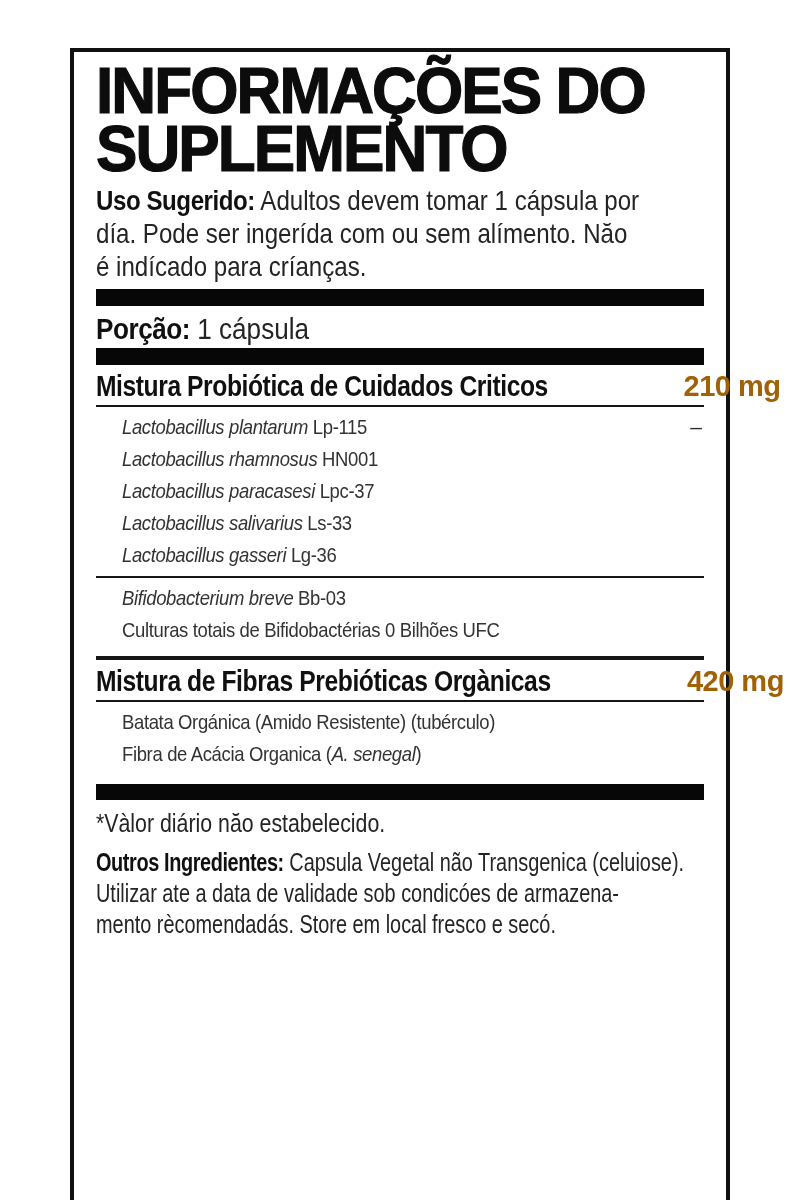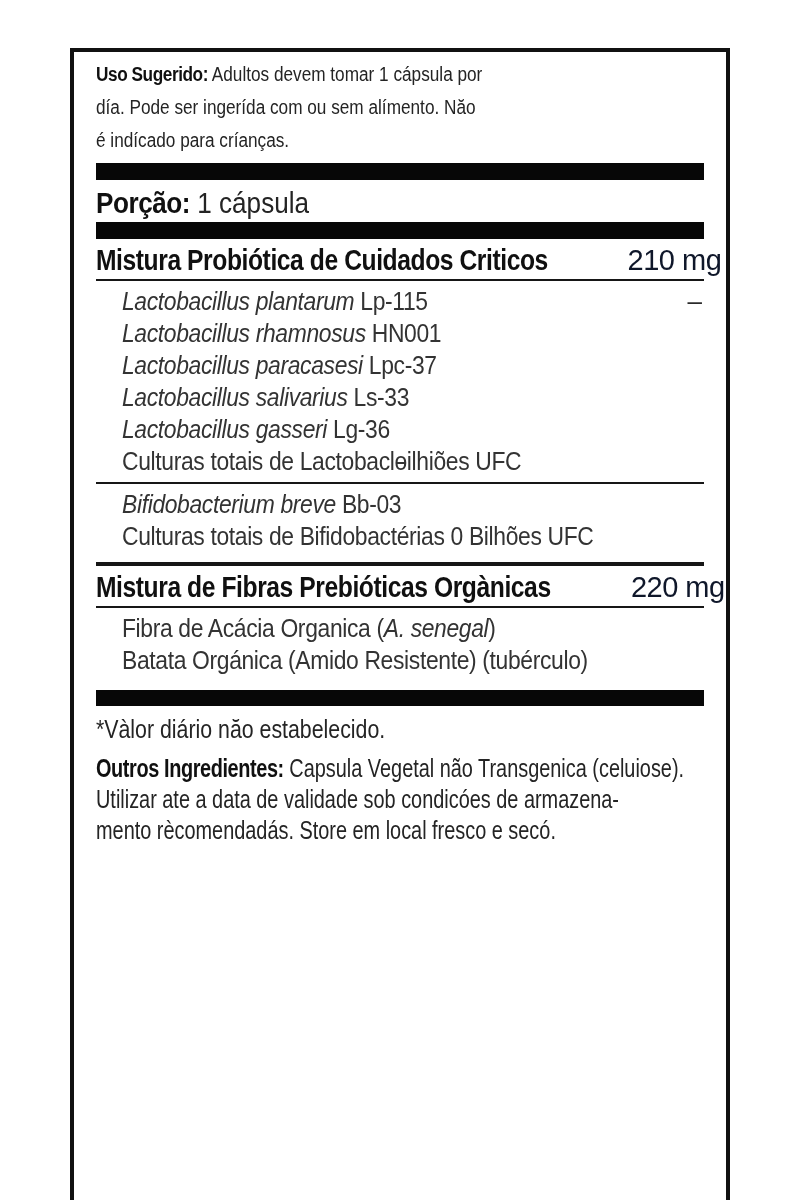--- a/index.html
+++ b/index.html
@@ -34,21 +34,21 @@
     -webkit-text-stroke: 1.2px #0c0c0c;
   }
   .t-line { display: block; white-space: nowrap; transform: scaleX(0.97); transform-origin: 0 50%; }
 
   .line {
     display: block;
     white-space: nowrap;
     transform: scaleX(0.86);
     transform-origin: 0 50%;
   }
-  .para { font-size: 20px; line-height: 33px; color: #242424; }
+  .para { font-size: 28px; line-height: 33px; color: #242424; }
   .para b, .serving b, .outros b { color: #101010; letter-spacing: -0.5px; }
 
   .bar {
     height: 17px;
     background: #070707;
     margin: 6px 0;
   }
   .serving {
     font-size: 29px;
     line-height: 34px;
@@ -60,40 +60,41 @@
   }
   .bar2 { margin: 2px 0 4px 0; }
 
   .sec-head {
     display: flex;
     justify-content: space-between;
     align-items: center;
     font-size: 29px;
     line-height: 34px;
     white-space: nowrap;
+    gap: 28px;
   }
   .sec-head .name {
     font-weight: bold;
     color: #101010;
     display: inline-block;
     transform: scaleX(0.85);
     transform-origin: 0 50%;
     letter-spacing: -0.5px;
   }
-  .sec-head .amount { font-weight: normal; color: #0f172a; letter-spacing: -0.5px; }
+  .sec-head .amount { font-weight: bold; color: #a16207; letter-spacing: -0.5px; margin-left: 28px; }
 
   .rule { border-top: 2px solid #161616; margin: 2px 0 4px 0; }
   .rule-between { margin: 5px 0 4px 0; }
   .rule-med { border-top-width: 4px; margin: 10px 0 4px 0; }
 
   .row {
     display: flex;
     justify-content: space-between;
     align-items: baseline;
-    font-size: 26px;
+    font-size: 21px;
     line-height: 32px;
     padding-left: 26px;
     color: #333333;
     white-space: nowrap;
     gap: 39px;
   }
   .row .fit {
     display: inline-block;
     transform: scaleX(0.88);
     transform-origin: 0 50%;
@@ -113,20 +114,24 @@
     white-space: nowrap;
   }
   .outros { margin-top: 9px; font-size: 25.5px; line-height: 31px; color: #242424; }
   .outros .line { transform: scaleX(0.78); }
 </style>
 </head>
 <body>
 
 <div class="label-box">
 
+  <h1 class="panel-title">
+    <span class="t-line">INFORMAÇÕES DO</span>
+    <span class="t-line">SUPLEMENTO</span>
+  </h1>
 
   <div class="para">
     <span class="line"><b>Uso Sugerido:</b><span> Adultos devem tomar 1 cápsula por</span></span>
     <span class="line">día. Pode ser ingerída com ou sem alímento. Năo</span>
     <span class="line">é indícado para críanças.</span>
   </div>
 
   <div class="bar"></div>
 
   <div class="serving">
@@ -151,50 +156,47 @@
     </div>
     <div class="row">
       <span class="fit"><i>Lactobacillus paracasesi</i><span> Lpc-37</span></span>
     </div>
     <div class="row">
       <span class="fit"><i>Lactobacillus salivarius</i><span> Ls-33</span></span>
     </div>
     <div class="row">
       <span class="fit"><i>Lactobacillus gasseri</i><span> Lg-36</span></span>
     </div>
-    <div class="row">
-      <span class="fit">Culturas totais de Lactobaclɵilhiões UFC</span>
-    </div>
   </div>
 
   <div class="rule rule-between"></div>
 
   <div>
     <div class="row">
       <span class="fit"><i>Bifidobacterium breve</i><span> Bb-03</span></span>
     </div>
     <div class="row">
       <span class="fit">Culturas totais de Bifidobactérias 0 Bilhões UFC</span>
     </div>
   </div>
 
   <div class="rule rule-med"></div>
 
   <div class="sec-head">
     <span class="name">Mistura de Fibras Prebióticas Orgànicas</span>
-    <span class="amount">220 mg</span>
+    <span class="amount">420 mg</span>
   </div>
   <div class="rule"></div>
 
   <div>
     <div class="row">
+      <span class="fit">Batata Orgánica (Amido Resistente) (tubérculo)</span>
+    </div>
+    <div class="row">
       <span class="fit"><span>Fibra de Acácia Organica (</span><i>A. senegal</i><span>)</span></span>
-    </div>
-    <div class="row">
-      <span class="fit">Batata Orgánica (Amido Resistente) (tubérculo)</span>
     </div>
   </div>
 
   <div class="bar bar-bottom"></div>
 
   <div class="footnote">*Vàlor diário năo estabelecido.</div>
 
   <div class="outros">
     <span class="line"><b>Outros Ingredientes:</b><span> Capsula Vegetal não Transgenica (celuiose).</span></span>
     <span class="line">Utilizar ate a data de validade sob condicóes de armazena-</span>

